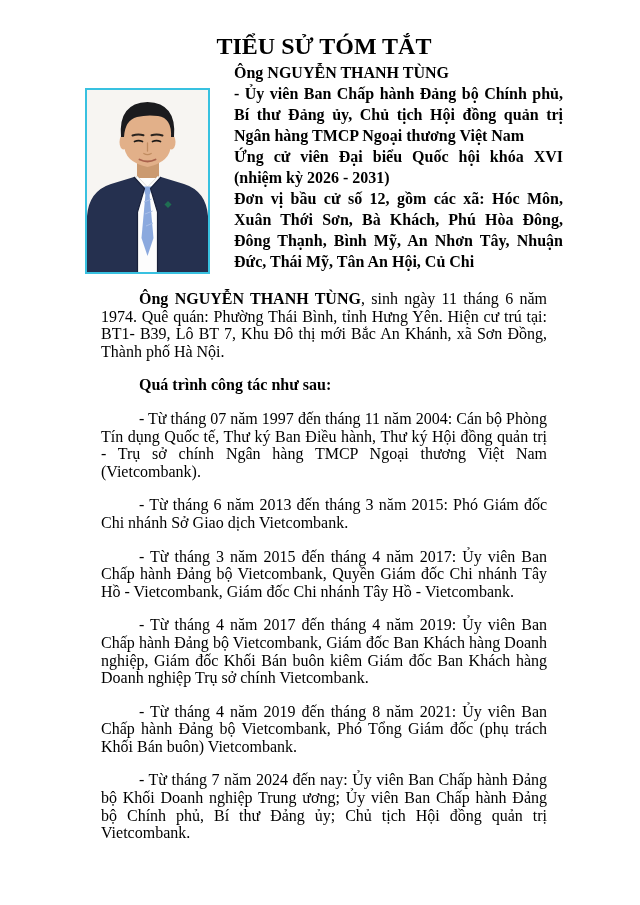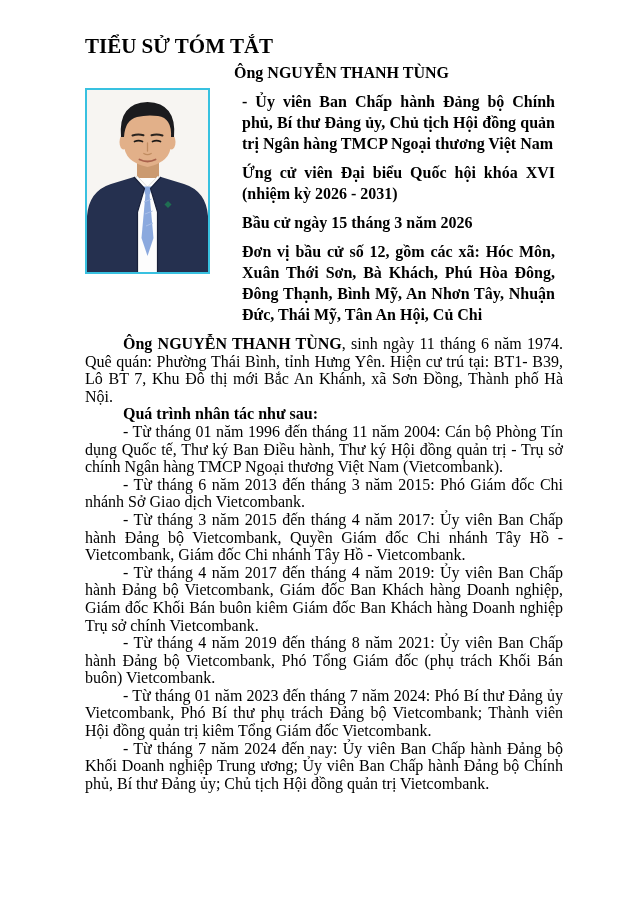--- a/index.html
+++ b/index.html
@@ -5,39 +5,39 @@
   html, body { margin: 0; padding: 0; }
   body {
     width: 640px; height: 905px; overflow: hidden;
     background: var(--page-background, #ffffff);
     color: var(--text, #000000);
     font-family: "Liberation Serif", "DejaVu Serif", serif;
   }
   .page { box-sizing: border-box; width: 640px; height: 905px; padding: 33px 77px 0 85px; }
 
   .doc-title {
-    font-size: 21px; line-height: 26px; font-weight: bold;
-    margin: 0 0 3px 0;
+    font-size: 24px; line-height: 26px; font-weight: bold;
+    text-align: center; margin: 0 0 3px 0;
   }
 
   .header-row { display: flex; align-items: flex-start; }
   .photo-frame {
     flex: none; width: 121px; height: 182px; margin-top: 26px;
     border: 2px solid var(--photo-border, #38c1e0);
     background: var(--photo-background, #f7f5f2);
   }
   .photo-frame svg { display: block; width: 100%; height: 100%; }
 
   .summary-col { margin-left: 24px; width: 329px; }
   .candidate-name { font-size: 16px; font-weight: bold; line-height: 21px; margin: 0; }
-  .sum-para { font-size: 16px; font-weight: bold; line-height: 21px; margin: 8px; text-align: justify; }
+  .sum-para { font-size: 16px; font-weight: bold; line-height: 21px; margin: 0; text-align: justify; }
 
   .body-block { margin-top: 2px; }
   .body-para {
-    font-size: 16px; line-height: 17.6px; margin: 0;
+    font-size: 16px; line-height: 17.6px; margin: 16px;
     text-align: justify; text-indent: 38px;
   }
   .body-para b { font-weight: bold; }
 </style>
 </head>
 <body>
 
 <div class="page">
 
   <h1 class="doc-title">TIỂU SỬ TÓM TẮT</h1>
@@ -86,38 +86,36 @@
         <rect x="78.5" y="112" width="5" height="5" transform="rotate(45 81 114.5)" style="fill:var(--lapel-pin,#1f6e52)"></rect>
       </svg>
     </div>
 
     <div class="summary-col">
       <p class="candidate-name">Ông NGUYỄN THANH TÙNG</p>
       <div>
 
       <p class="sum-para">- Ủy viên Ban Chấp hành Đảng bộ Chính phủ, Bí thư Đảng ủy, Chủ tịch Hội đồng quản trị Ngân hàng TMCP Ngoại thương Việt Nam</p>
           <p class="sum-para">Ứng cử viên Đại biểu Quốc hội khóa XVI (nhiệm kỳ 2026 - 2031)</p>
-          <p class="sum-para">Bầu cử ngày 15 tháng 3 năm 2026</p>
           <p class="sum-para">Đơn vị bầu cử số 12, gồm các xã: Hóc Môn, Xuân Thới Sơn, Bà Khách, Phú Hòa Đông, Đông Thạnh, Bình Mỹ, An Nhơn Tây, Nhuận Đức, Thái Mỹ, Tân An Hội, Củ Chi</p>
         </div>
     </div>
 
   </div>
 
   <div class="body-block">
     <p class="body-para"><b>Ông NGUYỄN THANH TÙNG</b><span>, sinh ngày 11 tháng 6 năm 1974. Quê quán: Phường Thái Bình, tỉnh Hưng Yên. Hiện cư trú tại: BT1- B39, Lô BT 7, Khu Đô thị mới Bắc An Khánh, xã Sơn Đồng, Thành phố Hà Nội.</span></p>
 
-    <p class="body-para"><b>Quá trình nhân tác như sau:</b></p>
+    <p class="body-para"><b>Quá trình công tác như sau:</b></p>
 
     <div>
 
-    <p class="body-para">- Từ tháng 01 năm 1996 đến tháng 11 năm 2004: Cán bộ Phòng Tín dụng Quốc tế, Thư ký Ban Điều hành, Thư ký Hội đồng quản trị - Trụ sở chính Ngân hàng TMCP Ngoại thương Việt Nam (Vietcombank).</p>
+    <p class="body-para">- Từ tháng 07 năm 1997 đến tháng 11 năm 2004: Cán bộ Phòng Tín dụng Quốc tế, Thư ký Ban Điều hành, Thư ký Hội đồng quản trị - Trụ sở chính Ngân hàng TMCP Ngoại thương Việt Nam (Vietcombank).</p>
         <p class="body-para">- Từ tháng 6 năm 2013 đến  tháng 3 năm 2015: Phó Giám đốc Chi nhánh Sở Giao dịch Vietcombank.</p>
         <p class="body-para">- Từ tháng 3 năm 2015 đến tháng 4 năm 2017: Ủy viên Ban Chấp hành Đảng bộ Vietcombank, Quyền Giám đốc Chi nhánh Tây Hồ - Vietcombank, Giám đốc Chi nhánh Tây Hồ - Vietcombank.</p>
         <p class="body-para">- Từ tháng 4 năm 2017 đến tháng 4 năm 2019: Ủy viên Ban Chấp hành Đảng bộ Vietcombank, Giám đốc Ban Khách hàng Doanh nghiệp, Giám đốc Khối Bán buôn kiêm Giám đốc Ban Khách hàng Doanh nghiệp Trụ sở chính Vietcombank.</p>
         <p class="body-para">- Từ tháng 4 năm 2019 đến tháng 8 năm 2021: Ủy viên Ban Chấp hành Đảng bộ Vietcombank, Phó Tổng Giám đốc (phụ trách Khối Bán buôn) Vietcombank.</p>
-        <p class="body-para">- Từ tháng 01 năm 2023 đến tháng 7 năm 2024: Phó Bí thư Đảng ủy Vietcombank, Phó Bí thư phụ trách Đảng bộ Vietcombank; Thành viên Hội đồng quản trị kiêm Tổng Giám đốc Vietcombank.</p>
         <p class="body-para">- Từ tháng 7 năm 2024 đến nay: Ủy viên Ban Chấp hành Đảng bộ Khối Doanh nghiệp Trung ương; Ủy viên Ban Chấp hành Đảng bộ Chính phủ, Bí thư Đảng ủy; Chủ tịch Hội đồng quản trị Vietcombank.</p>
       </div>
 
   </div>
 
 </div>
 
 </body></html>

